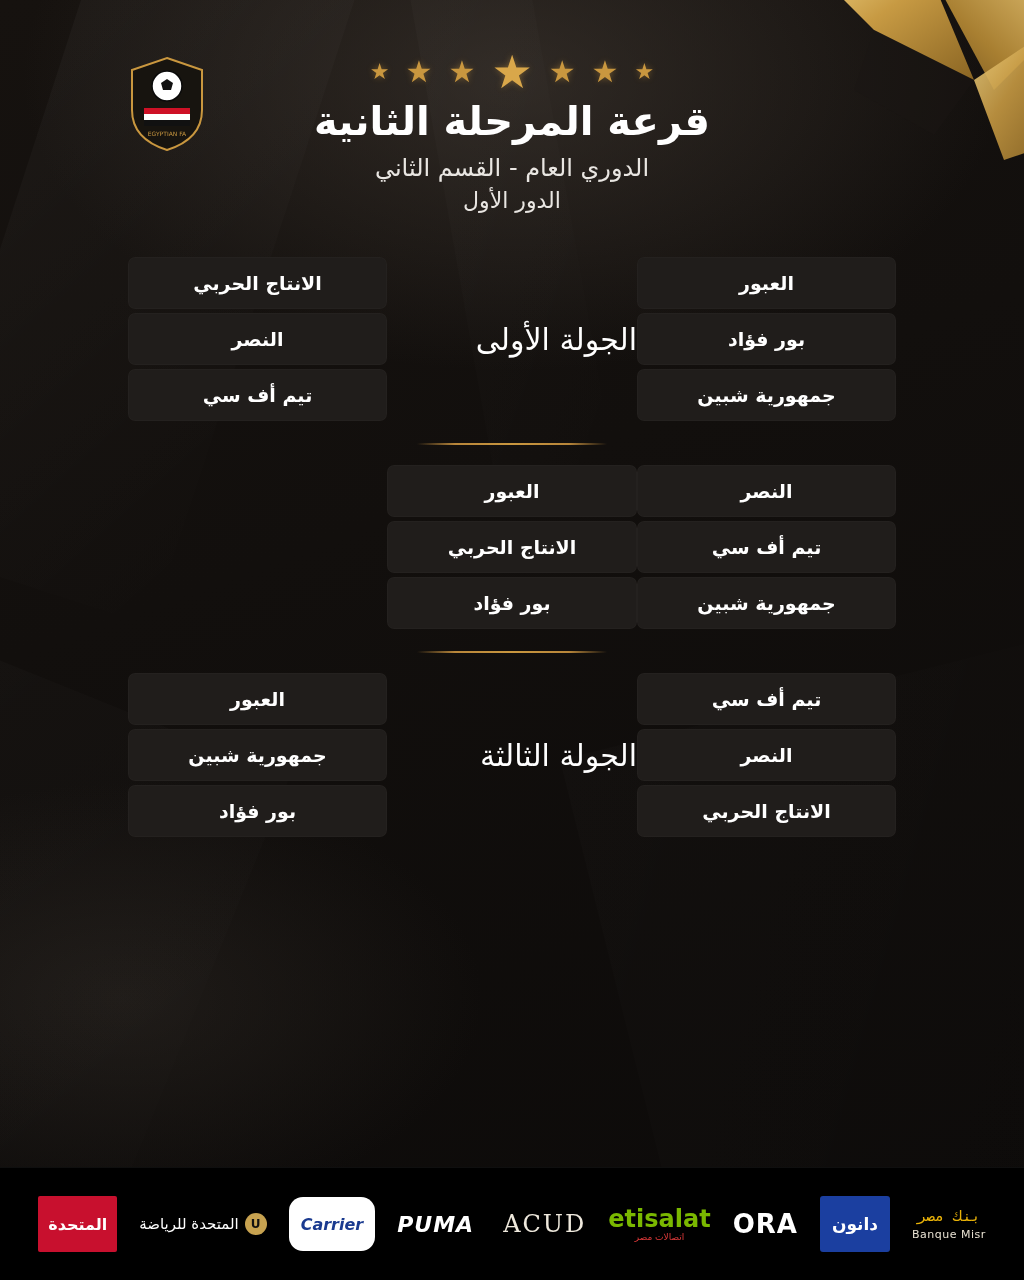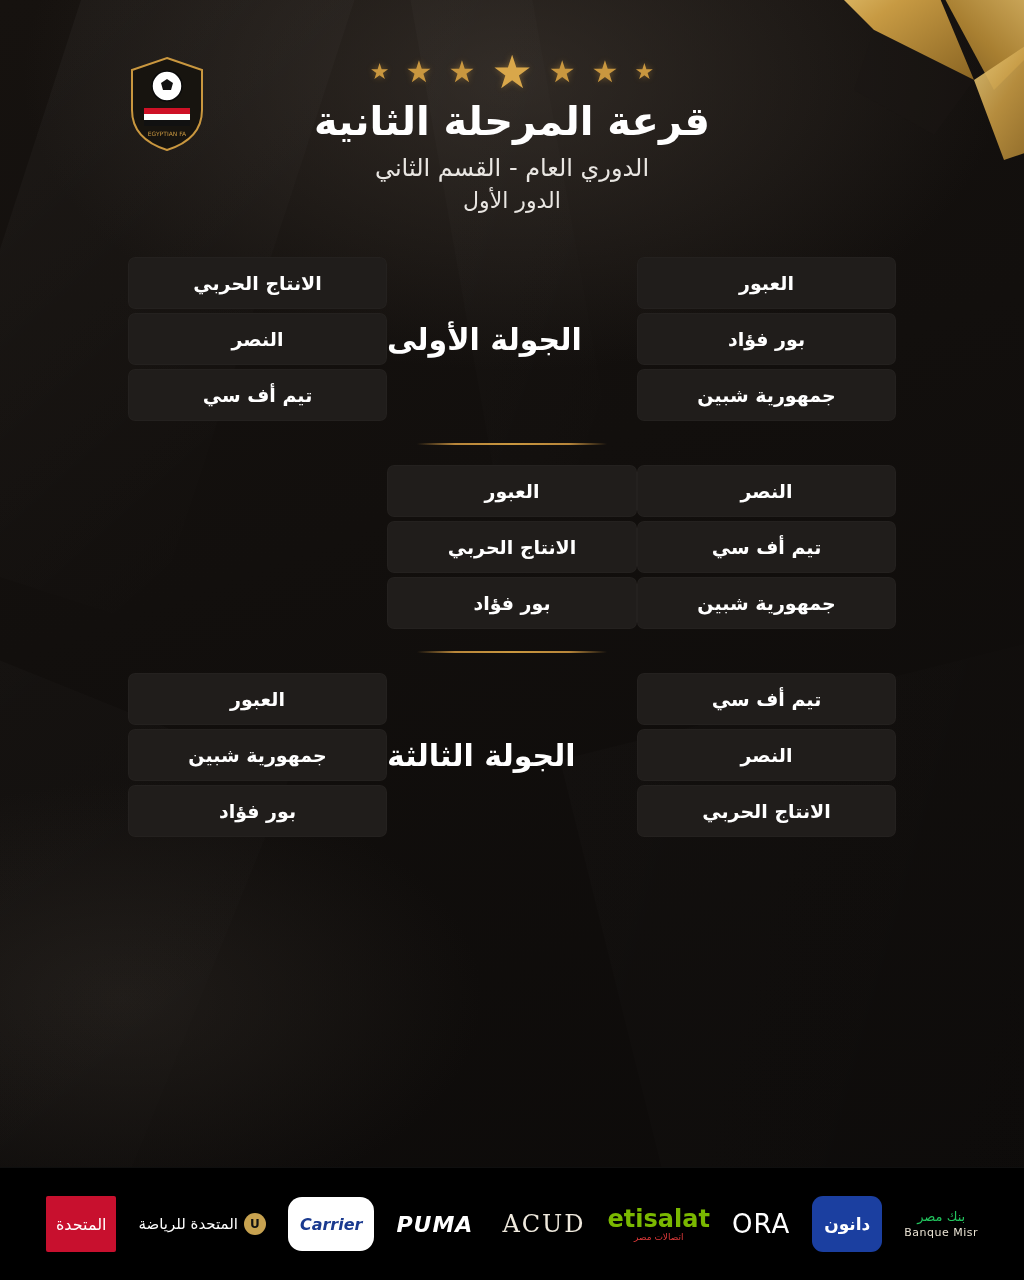--- a/index.html
+++ b/index.html
@@ -125,23 +125,23 @@
     height: 52px;
     display: flex;
     align-items: center;
     justify-content: center;
     font-size: 19px;
     font-weight: bold;
     color: #ffffff;
     box-shadow: inset 0 0 0 1px rgba(255,255,255,0.02);
   }
   .round-name {
-    text-align: left;
+    text-align: right;
     font-size: 30px;
-    font-weight: bold;
+    font-weight: normal;
     color: #ffffff;
   }
   .divider {
     width: 190px;
     height: 2px;
     margin: 22px auto 20px;
     background: linear-gradient(90deg, rgba(201,151,63,0) 0%, #b8863a 20%, #c9973f 50%, #b8863a 80%, rgba(201,151,63,0) 100%);
   }
 
   
@@ -161,33 +161,33 @@
   .sponsor {
     display: flex;
     align-items: center;
     justify-content: center;
     height: 44px;
     color: #ffffff;
     font-size: 15px;
     white-space: nowrap;
   }
   .sp-banque { color:#efe7d8; font-size: 13px; display:flex; flex-direction:column; align-items:center; gap:2px;}
-  .sp-banque .ar { font-size: 13px; color:#22c55e; }
+  .sp-banque .ar { font-size: 15px; color:#eab308;font-family:Liberation Mono, monospace; }
   .sp-banque .en { font-size: 11px; letter-spacing:0.5px; color:#e8e1d2;}
-  .sp-danone { background:#1b3fa0; color:#fff; padding:6px 12px; border-radius:11px; font-size:17px; font-weight:bold;}
-  .sp-ora { color:#fff; font-size:26px; font-weight:normal; letter-spacing:1px;}
+  .sp-danone { background:#1b3fa0; color:#fff; padding:6px 12px; border-radius:3px; font-size:17px; font-weight:bold;}
+  .sp-ora { color:#fff; font-size:26px; font-weight:bold; letter-spacing:1px;}
   .sp-etisalat { display:flex; flex-direction:column; align-items:center; line-height:1;}
   .sp-etisalat .mark { color:#7ab800; font-size:24px; font-weight:bold;}
   .sp-etisalat .sub { color:#e03a3a; font-size:9px; margin-top:2px;}
   .sp-acud { color:#efe9dd; font-size:24px; letter-spacing:2px; font-family:"DejaVu Serif", serif;margin-left:7px;}
   .sp-puma { color:#fff; font-size:22px; font-weight:bold; font-style:italic; letter-spacing:1px;}
   .sp-carrier { background:#ffffff; color:#1a3a8f; padding:5px 12px; border-radius:14px; font-size:16px; font-style:italic; font-weight:bold;}
   .sp-united { display:flex; align-items:center; gap:6px; color:#fff; font-size:15px;}
   .sp-united .badge { background:#c7a250; color:#111; border-radius:50%; width:22px; height:22px; display:flex; align-items:center; justify-content:center; font-size:12px; font-weight:bold;}
-  .sp-motahida { background:#c8102e; color:#fff; padding:6px 10px; font-size:16px; font-weight:normal; border-radius:2px;}
+  .sp-motahida { background:#c8102e; color:#fff; padding:6px 10px; font-size:16px; font-weight:bold; border-radius:2px;}
 </style>
 </head>
 <body>
 
 <div class="poster">
 
   <div class="facet f1"></div>
   <div class="facet f2"></div>
   <div class="facet f3"></div>
   <div class="facet f4"></div>

